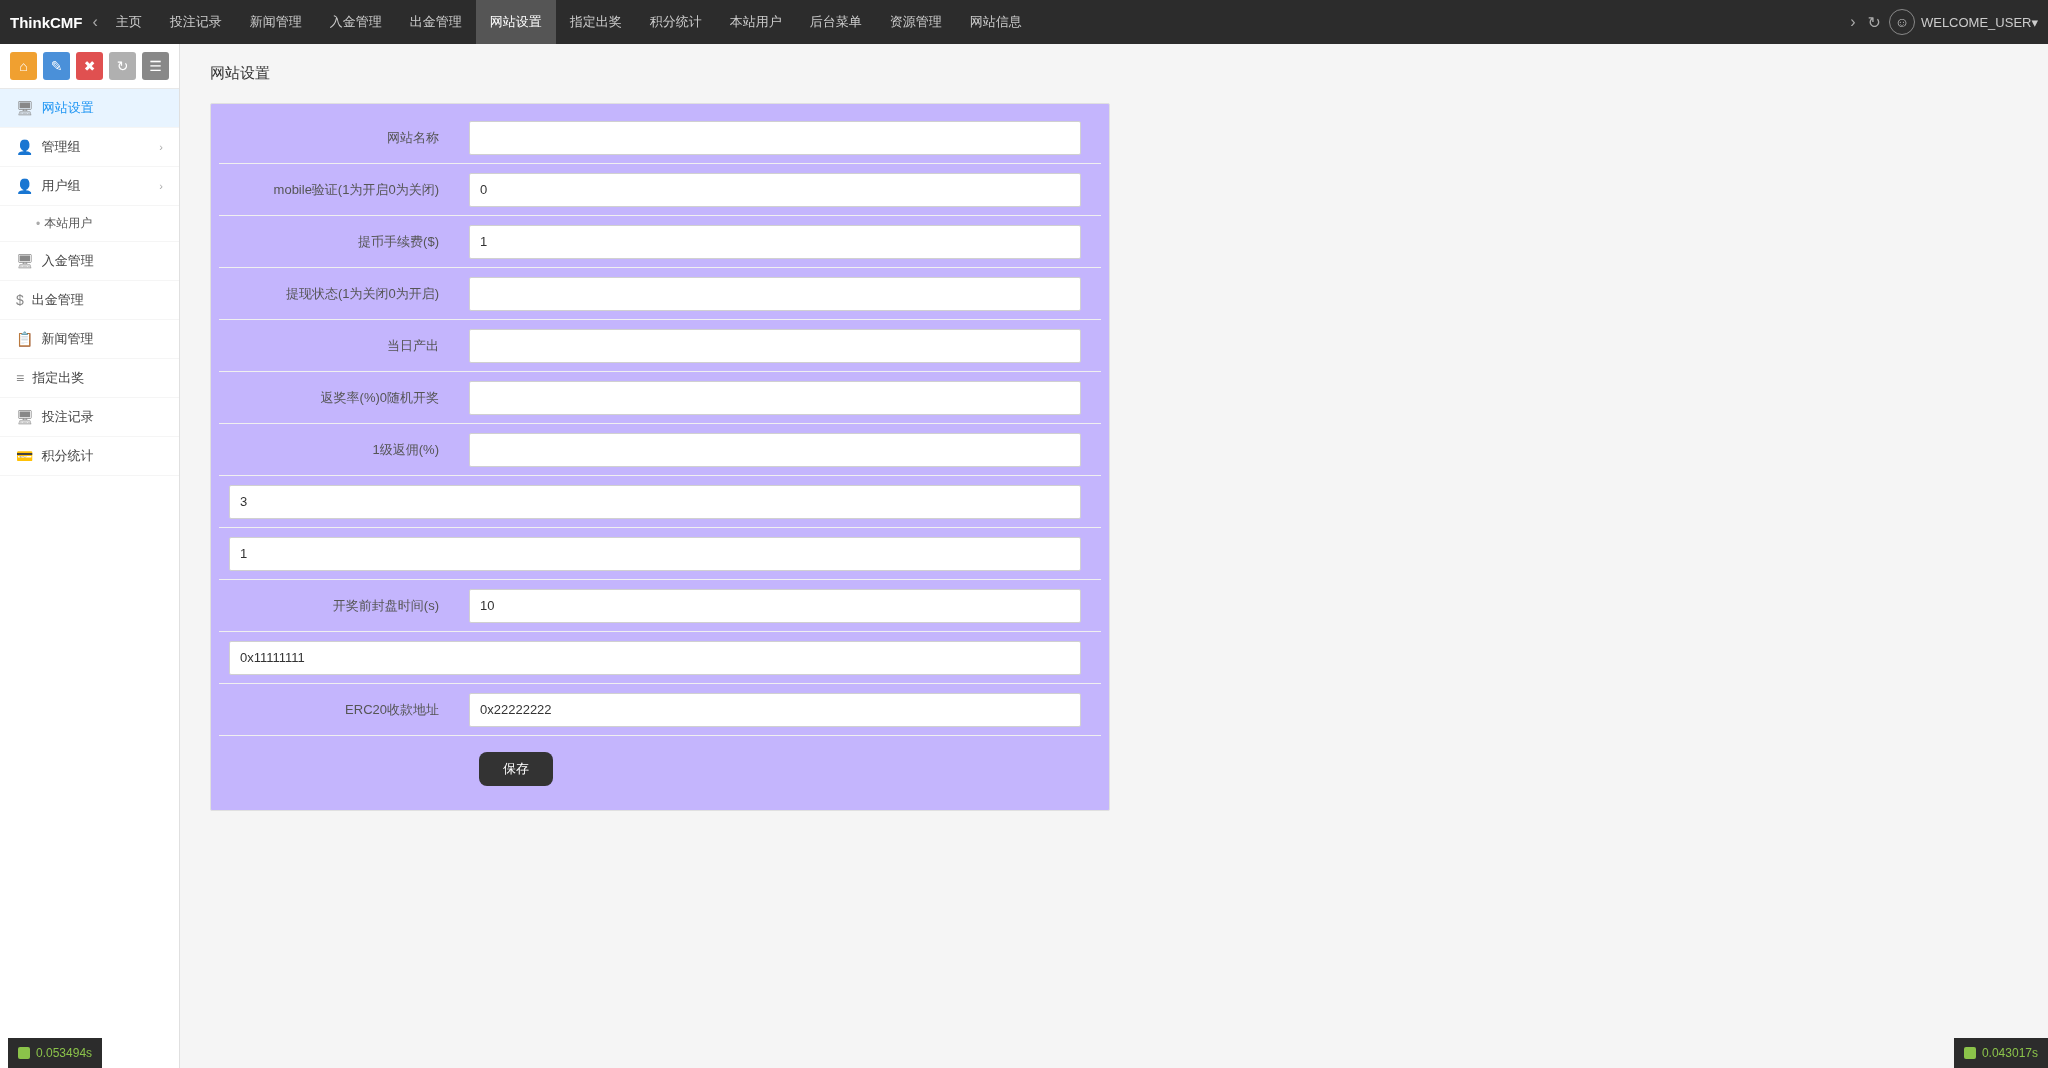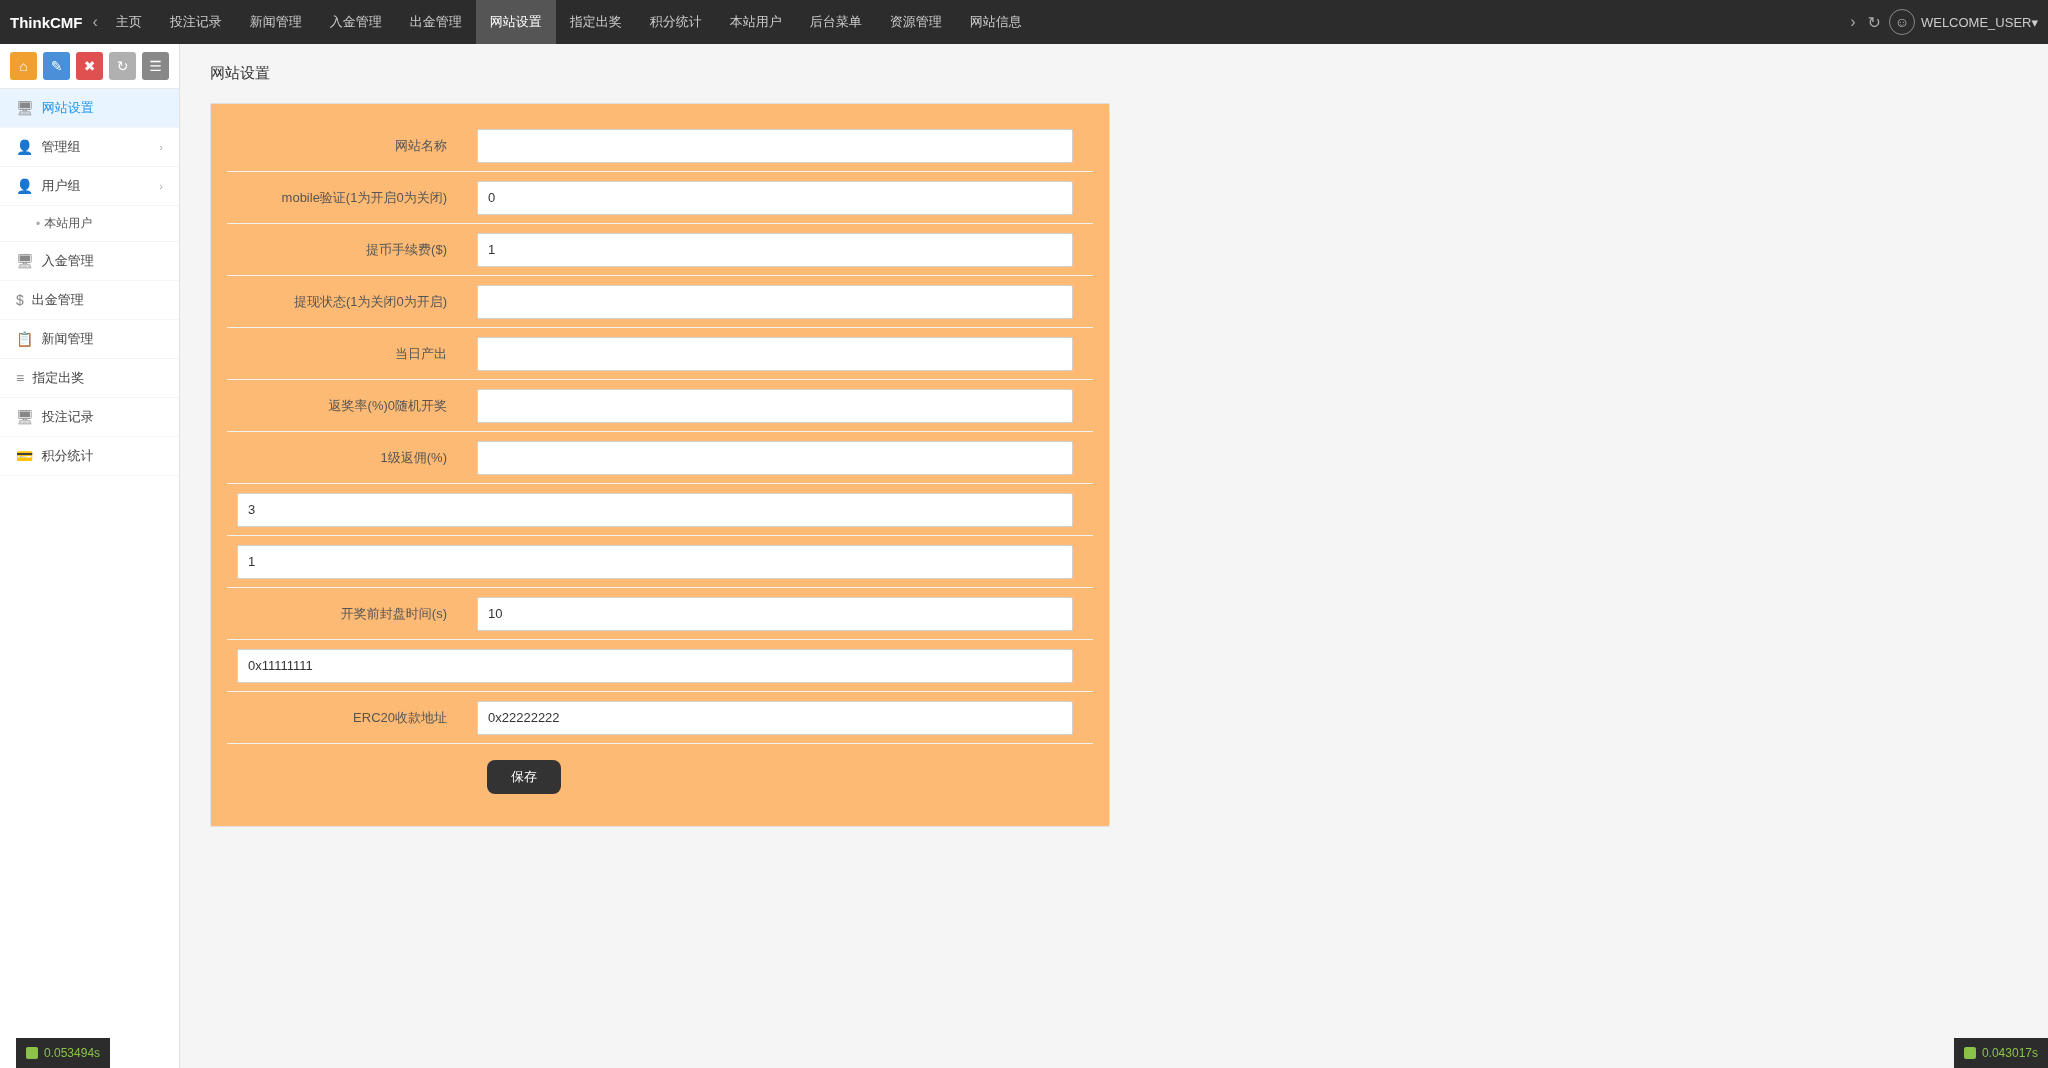--- a/index.html
+++ b/index.html
@@ -147,24 +147,24 @@
       background: #f5f5f5;
     }
     .page-title {
       font-size: 15px;
       font-weight: normal;
       color: #333;
       margin-bottom: 20px;
     }
 
     .settings-form {
-      background: #fdba74;
+      background: #c4b5fd;
       border: 1px solid #e0e0e0;
       border-radius: 2px;
-      padding: 16px;
+      padding: 8px;
       max-width: 900px;
     }
     .form-row {
       display: flex;
       align-items: center;
       border-bottom: 1px solid #f0f0f0;
       min-height: 52px;
     }
     .form-row:last-child { border-bottom: none; }
     .form-label {
@@ -199,21 +199,21 @@
       border: none;
       padding: 8px 24px;
       font-size: 13px;
       border-radius: 8px;
       cursor: pointer;
     }
 
     
     .bottom-status {
       position: fixed;
-      bottom: 0; left: 16px; right: 0;
+      bottom: 0; left: 8px; right: 0;
       height: 30px;
       display: flex;
       align-items: center;
       justify-content: space-between;
     }
     .status-badge {
       background: #2c2c2c;
       color: #8bc34a;
       padding: 4px 10px;
       font-size: 12px;

